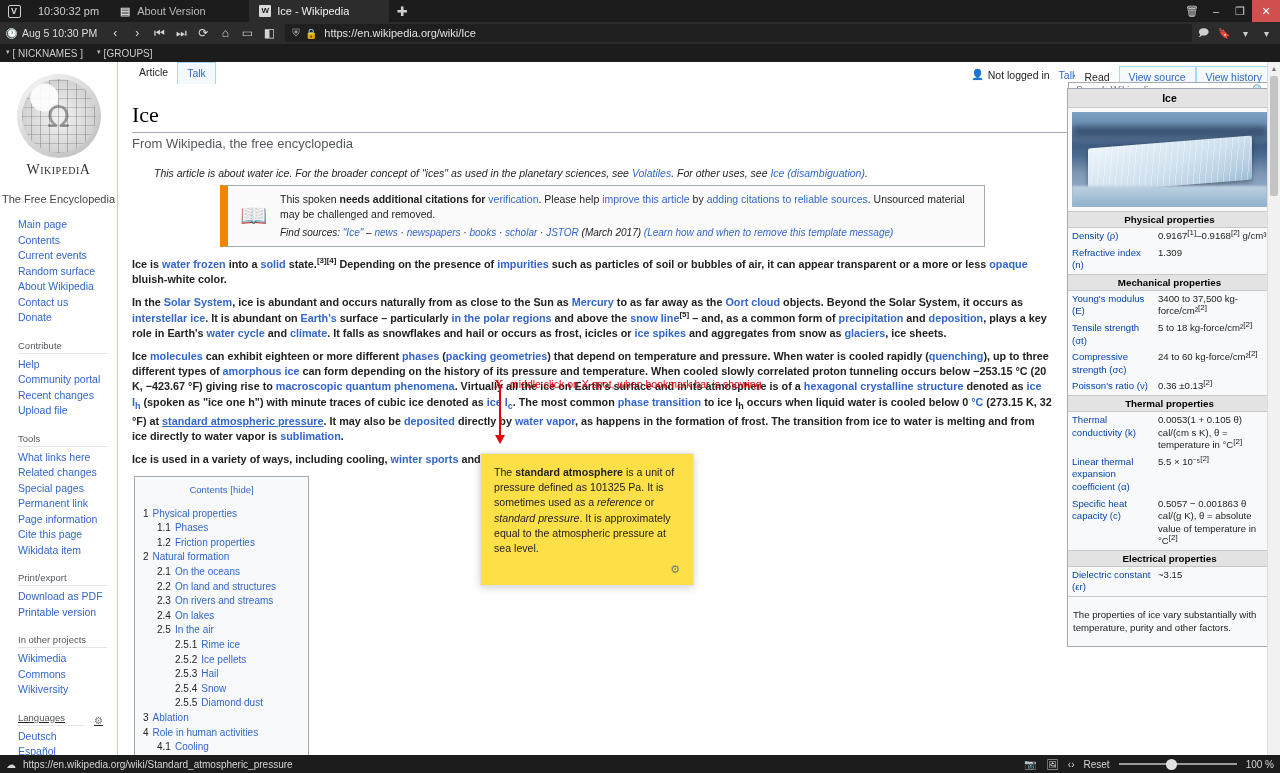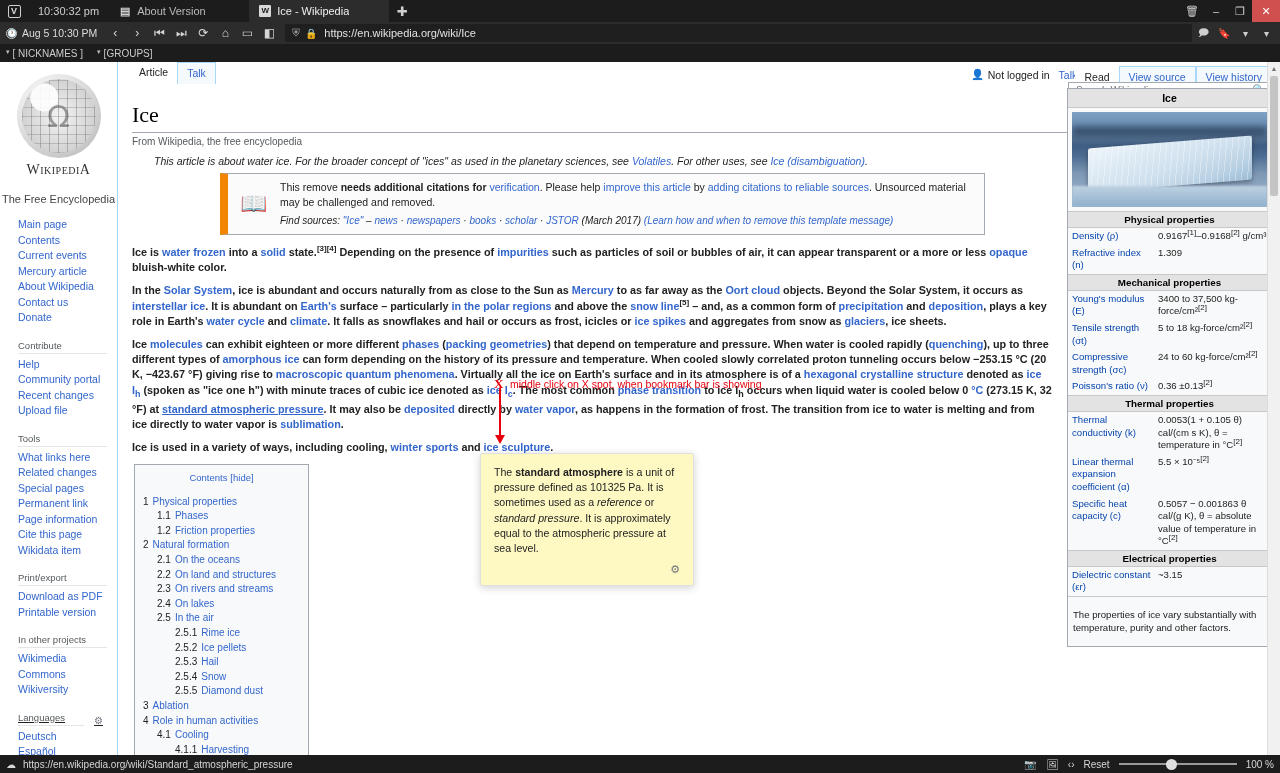--- a/index.html
+++ b/index.html
@@ -79,21 +79,21 @@
   .ptab.blue { background:#f3f9fd; border-left:1px solid #a7d7f9; border-right:1px solid #a7d7f9; border-top:1px solid #a7d7f9; }
   .tabsright { position:absolute; right:8px; bottom:0; display:flex; align-items:flex-end; }
   .searchbox { position:absolute; right:8px; top:20px; width:204px; height:17px; border:1px solid #a2a9b1; background:#fff;
       display:flex; align-items:center; padding:0 5px; }
   .searchbox input { border:0; outline:0; flex:1; font-size:10px; color:#54595d; background:transparent; font-family:"Liberation Sans",sans-serif; }
   .searchbox .mg { color:#54595d; font-size:11px; }
 
   .content { padding:8px 14px 0 14px; position:relative; }
   .firstheading { font-family:"Liberation Serif", serif; font-size:22px; font-weight:normal; color:#000; margin:6px 0 3px 0;
       border-bottom:1px solid #a2a9b1; padding-bottom:4px; }
-  .subtitle { font-size:10px; color:#54595d; margin-bottom:8px; }
+  .subtitle { font-size:13px; color:#54595d; margin-bottom:16px; }
   .lockicon { position:absolute; right:16px; top:26px; font-size:14px; color:#72777d; }
 
   .hatnote { font-style:italic; font-size:10.5px; margin:6px 0 6px 22px; color:#222; }
   .hatnote a { color:#3366cc; text-decoration:none; }
 
   .ambox { margin:6px 0 10px 88px; border:1px solid #a2a9b1; border-left:8px solid #f28500; background:#fbfbfb;
       display:flex; gap:10px; padding:6px 10px; width:765px; }
   .ambox .bookicon { width:32px; flex:none; display:flex; align-items:center; justify-content:center; font-size:22px; color:#c8a165; }
   .ambox .txt { font-size:10.5px; line-height:15px; }
   .ambox .txt a { color:#3366cc; text-decoration:none; }
@@ -138,21 +138,21 @@
   .ib-note { padding:12px 5px; border-top:1px solid #c8c8c8; line-height:12.6px; color:#222; }
 
   
   .annot-x { position:absolute; color:#e8000d; font-size:13px; font-weight:bold; font-family:"Liberation Serif",serif; }
   .annot-label { position:absolute; color:#e8000d; font-size:10.5px; }
   .annot-arrow { position:absolute; width:2px; background:#e8000d; }
   .annot-arrow:after { content:""; position:absolute; left:-4px; bottom:-8px; width:0; height:0;
       border-left:5px solid transparent; border-right:5px solid transparent; border-top:9px solid #e8000d; }
 
   
-  .preview { position:absolute; width:214px; background:#fef9c3; border:1px solid #e0e0e0; border-radius:2px;
+  .preview { position:absolute; width:214px; background:#fde047; border:1px solid #e0e0e0; border-radius:2px;
       box-shadow:0 2px 8px rgba(0,0,0,.18); padding:11px 13px 8px 13px; font-size:10.6px; line-height:15.2px; color:#222; }
   .preview .gear { text-align:right; color:#72777d; font-size:11px; margin-top:6px; }
 
   
   .vscroll { position:absolute; right:0; top:0; width:13px; bottom:0; background:#f1f1f1; border-left:1px solid #dcdcdc; }
   .vscroll .arrow { height:13px; display:flex; align-items:center; justify-content:center; font-size:7px; color:#777; }
   .vscroll .thumb { position:absolute; left:2px; right:2px; top:14px; height:120px; background:#c4c4c4; border-radius:2px; }
 
   
   .statusbar { height:18px; background:#1c1c1c; display:flex; align-items:center; color:#d6d6d6; font-size:10px; padding:0 6px; gap:7px; }
@@ -238,21 +238,21 @@
         <div class="wordmark">
           W<span class="sm">IKIPEDI</span>A
         </div>
         <div class="tagline">The Free Encyclopedia</div>
       </div>
 
       <div class="navgroup">
         <a>Main page</a>
         <a>Contents</a>
         <a>Current events</a>
-        <a>Mercury article</a>
+        <a>Random surface</a>
         <a>About Wikipedia</a>
         <a>Contact us</a>
         <a>Donate</a>
       </div>
 
       <div class="navgroup">
         <h3>Contribute</h3>
         <a>Help</a>
         <a>Community portal</a>
         <a>Recent changes</a>
@@ -329,21 +329,21 @@
         <div class="subtitle">From Wikipedia, the free encyclopedia</div>
 
         <div class="hatnote">
           <span>This article is about water ice. For the broader concept of "ices" as used in the planetary sciences, see </span><a href="#">Volatiles</a><span>. For other uses, see </span><a href="#">Ice (disambiguation)</a><span>.</span>
         </div>
 
         <div class="ambox">
           <div class="bookicon">📖</div>
           <div class="txt">
             <div>
-              <span>This remove </span><b>needs additional citations for </b><a href="#">verification</a><span>. Please help </span><a href="#">improve this article</a><span> by </span><a href="#">adding citations to reliable sources</a><span>. Unsourced material may be challenged and removed.</span>
+              <span>This spoken </span><b>needs additional citations for </b><a href="#">verification</a><span>. Please help </span><a href="#">improve this article</a><span> by </span><a href="#">adding citations to reliable sources</a><span>. Unsourced material may be challenged and removed.</span>
             </div>
             <div class="sources">
               <span>Find sources:</span>
               <a href="#">"Ice"</a> –
               <a href="#">news</a> ·
               <a href="#">newspapers</a> ·
               <a href="#">books</a> ·
               <a href="#">scholar</a> ·
               <a href="#">JSTOR</a>
               <span>(March 2017)</span>

